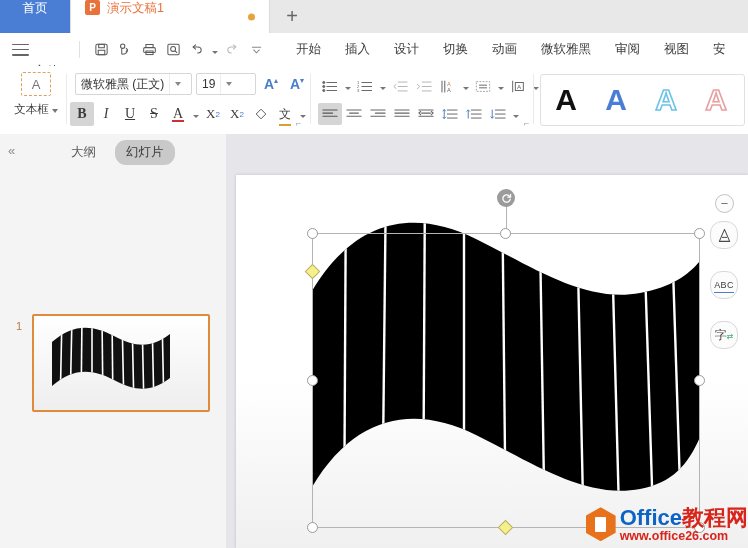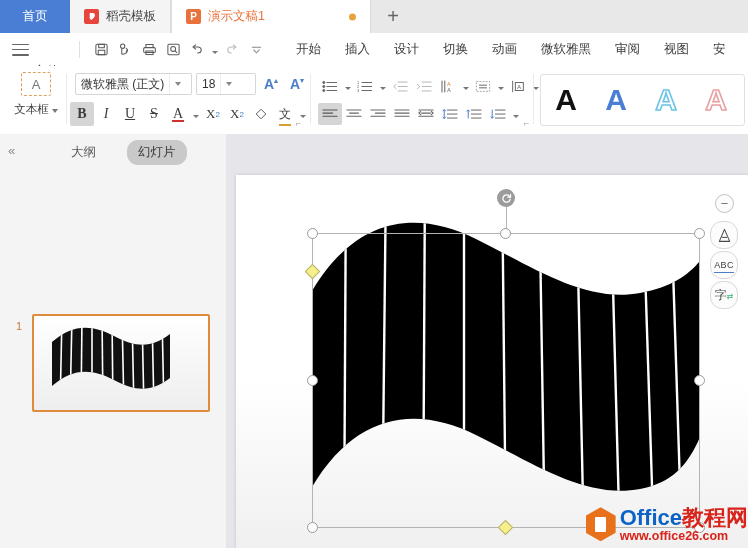--- a/index.html
+++ b/index.html
@@ -24,21 +24,20 @@
     position: absolute;
     left: 0; top: 0;
     width: 748px; height: 33px;
     background: #e8e8e8;
     display: flex;
     align-items: flex-end;
   }
   .tab {
     height: 33px;
     display: flex;
-    align-items: center;
     box-sizing: border-box;
     padding: 0 14px;
     font-size: 12.5px;
     color: #444;
     position: relative;
     white-space: nowrap;
   }
   .tab-home {
     background: #4a7ed4;
     color: #ffffff;
@@ -268,21 +267,21 @@
     height: 36px;
     display: flex; align-items: center;
   }
   .collapse-btn {
     position: absolute; left: 8px; top: 9px;
     font-size: 13px; color: #8a8a8a;
     letter-spacing: -2px;
   }
   .lp-tabs {
     position: absolute; left: 60px; top: 6px;
-    display: flex; align-items: center; gap: 20px;
+    display: flex; align-items: center; gap: 8px;
   }
   .lp-tab {
     font-size: 12.5px; color: #5a5a5a;
     padding: 4px 11px;
     border-radius: 11px;
   }
   .lp-tab.active { background: #c9c9c9; color:#3c3c3c; }
 
   .slide-num {
     position:absolute; left: 16px; top: 186px;
@@ -372,21 +371,21 @@
     background: #fcfcfc;
     display:flex; align-items:center; justify-content:center;
     box-sizing:border-box;
     margin-bottom: 8px;
   }
   .ft-btn {
     width: 28px; height: 28px;
     background: #fcfcfc;
     border: 1px solid #d8d8d8;
     border-radius: 12px;
-    margin-bottom: 2px;
+    margin-bottom: 22px;
     display:flex; align-items:center; justify-content:center;
     box-sizing:border-box;
     color:#4a4a4a;
   }
 
   
   .watermark {
     position:absolute;
     right: 0; bottom: 6px;
     display:flex; align-items:center;
@@ -413,28 +412,20 @@
   svg { overflow: visible; }
 </style>
 </head>
 <body>
 
 <div id="app">
 
   <div class="tabbar">
     <div class="tab tab-home">
       <span class="tab-label">首页</span>
-    </div>
-    <div class="tab tab-doc">
-      <span class="tab-icon ic-dockerhouse">
-        <svg width="9" height="9" viewBox="0 0 10 10">
-            <path d="M2 1h4.5c1.4 0 2.3 1 2.3 2.4 0 2.2-1.8 4.2-4 5.4L3 7.2V1z" fill="#fff"></path>
-          </svg>
-      </span>
-      <span class="tab-label">稻壳模板</span>
     </div>
     <div class="tab tab-active">
       <span class="tab-icon ic-ppt">P</span>
       <span class="tab-label">演示文稿1</span>
       <span class="tab-dot"></span>
     </div>
     <div class="tab-new">+</div>
   </div>
 
   <div class="menubar">
@@ -521,21 +512,21 @@
     <div class="grp-sep" style="left:66px;"></div>
 
     <div class="font-row">
       <div class="combo font-name">
         <div class="cval">微软雅黑 (正文)</div>
         <div class="cbtn">
             <span class="chev"></span>
           </div>
       </div>
       <div class="combo font-size">
-        <div class="cval">18</div>
+        <div class="cval">19</div>
         <div class="cbtn">
             <span class="chev"></span>
           </div>
       </div>
       <div class="fsz-btn">
           <span>A</span>
           <sup>▴</sup>
         </div>
       <div class="fsz-btn">
           <span>A</span>

